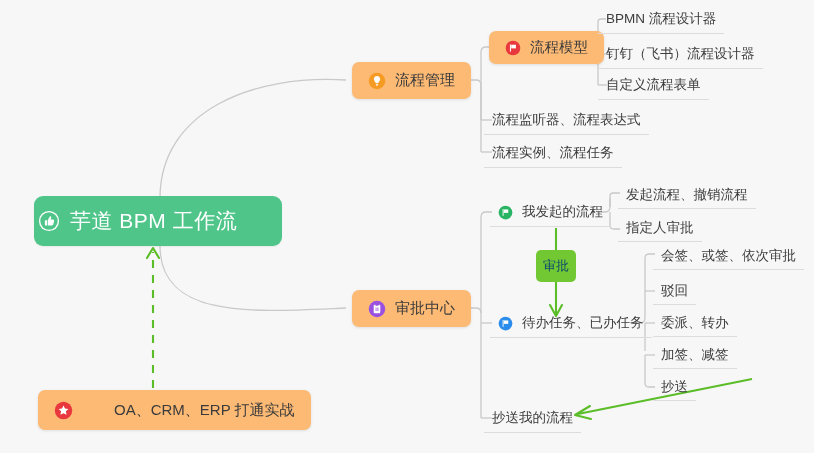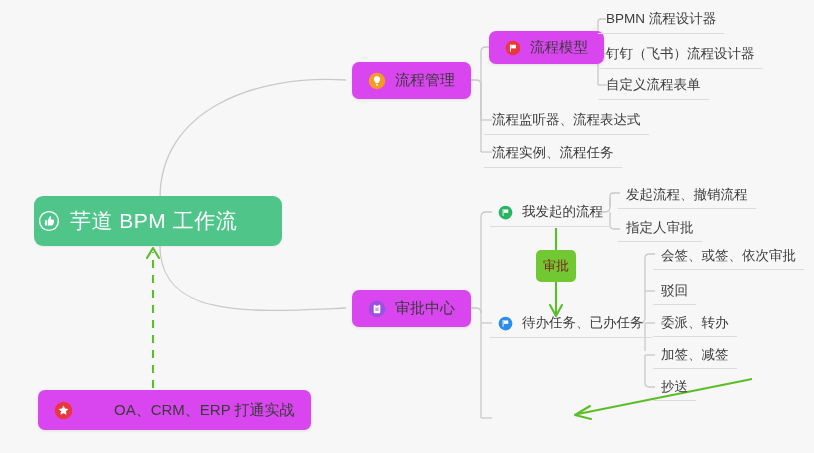--- a/index.html
+++ b/index.html
@@ -48,21 +48,21 @@
     color: #ffffff;
     font-size: 21px;
     letter-spacing: 0.5px;
     margin-left: 10px;
     white-space: nowrap;
   }
 
   
   .card {
     position: absolute;
-    background: #d946ef;
+    background: #fdba74;
     border-radius: 7px;
     display: flex;
     align-items: center;
     box-sizing: border-box;
     padding: 0 16px;
     box-shadow: 0 1px 3px rgba(0,0,0,0.10);
     white-space: nowrap;
     justify-content: space-between;
   }
   .card-label {
@@ -97,21 +97,21 @@
   .tag-node {
     position: absolute;
     background: #72c832;
     border-radius: 5px;
     display: flex;
     align-items: center;
     justify-content: center;
     box-sizing: border-box;
   }
   .tag-label {
-    color: #7f1d1d;
+    color: #0c4a6e;
     font-size: 13px;
   }
 
   
   .icon {
     flex: 0 0 auto;
     display: inline-flex;
     align-items: center;
     justify-content: center;
     border-radius: 50%;
@@ -293,14 +293,17 @@
   <div class="leaf" style="left:653px; top:310px; height:27px;">
     <span class="leaf-label">委派、转办</span>
   </div>
   <div class="leaf" style="left:653px; top:342px; height:27px;">
     <span class="leaf-label">加签、减签</span>
   </div>
   <div class="leaf" style="left:653px; top:374px; height:27px;">
     <span class="leaf-label">抄送</span>
   </div>
 
+  <div class="leaf" style="left:484px; top:404px; height:29px;">
+    <span class="leaf-label">抄送我的流程</span>
+  </div>
 
 </div>
 
 </body></html>

